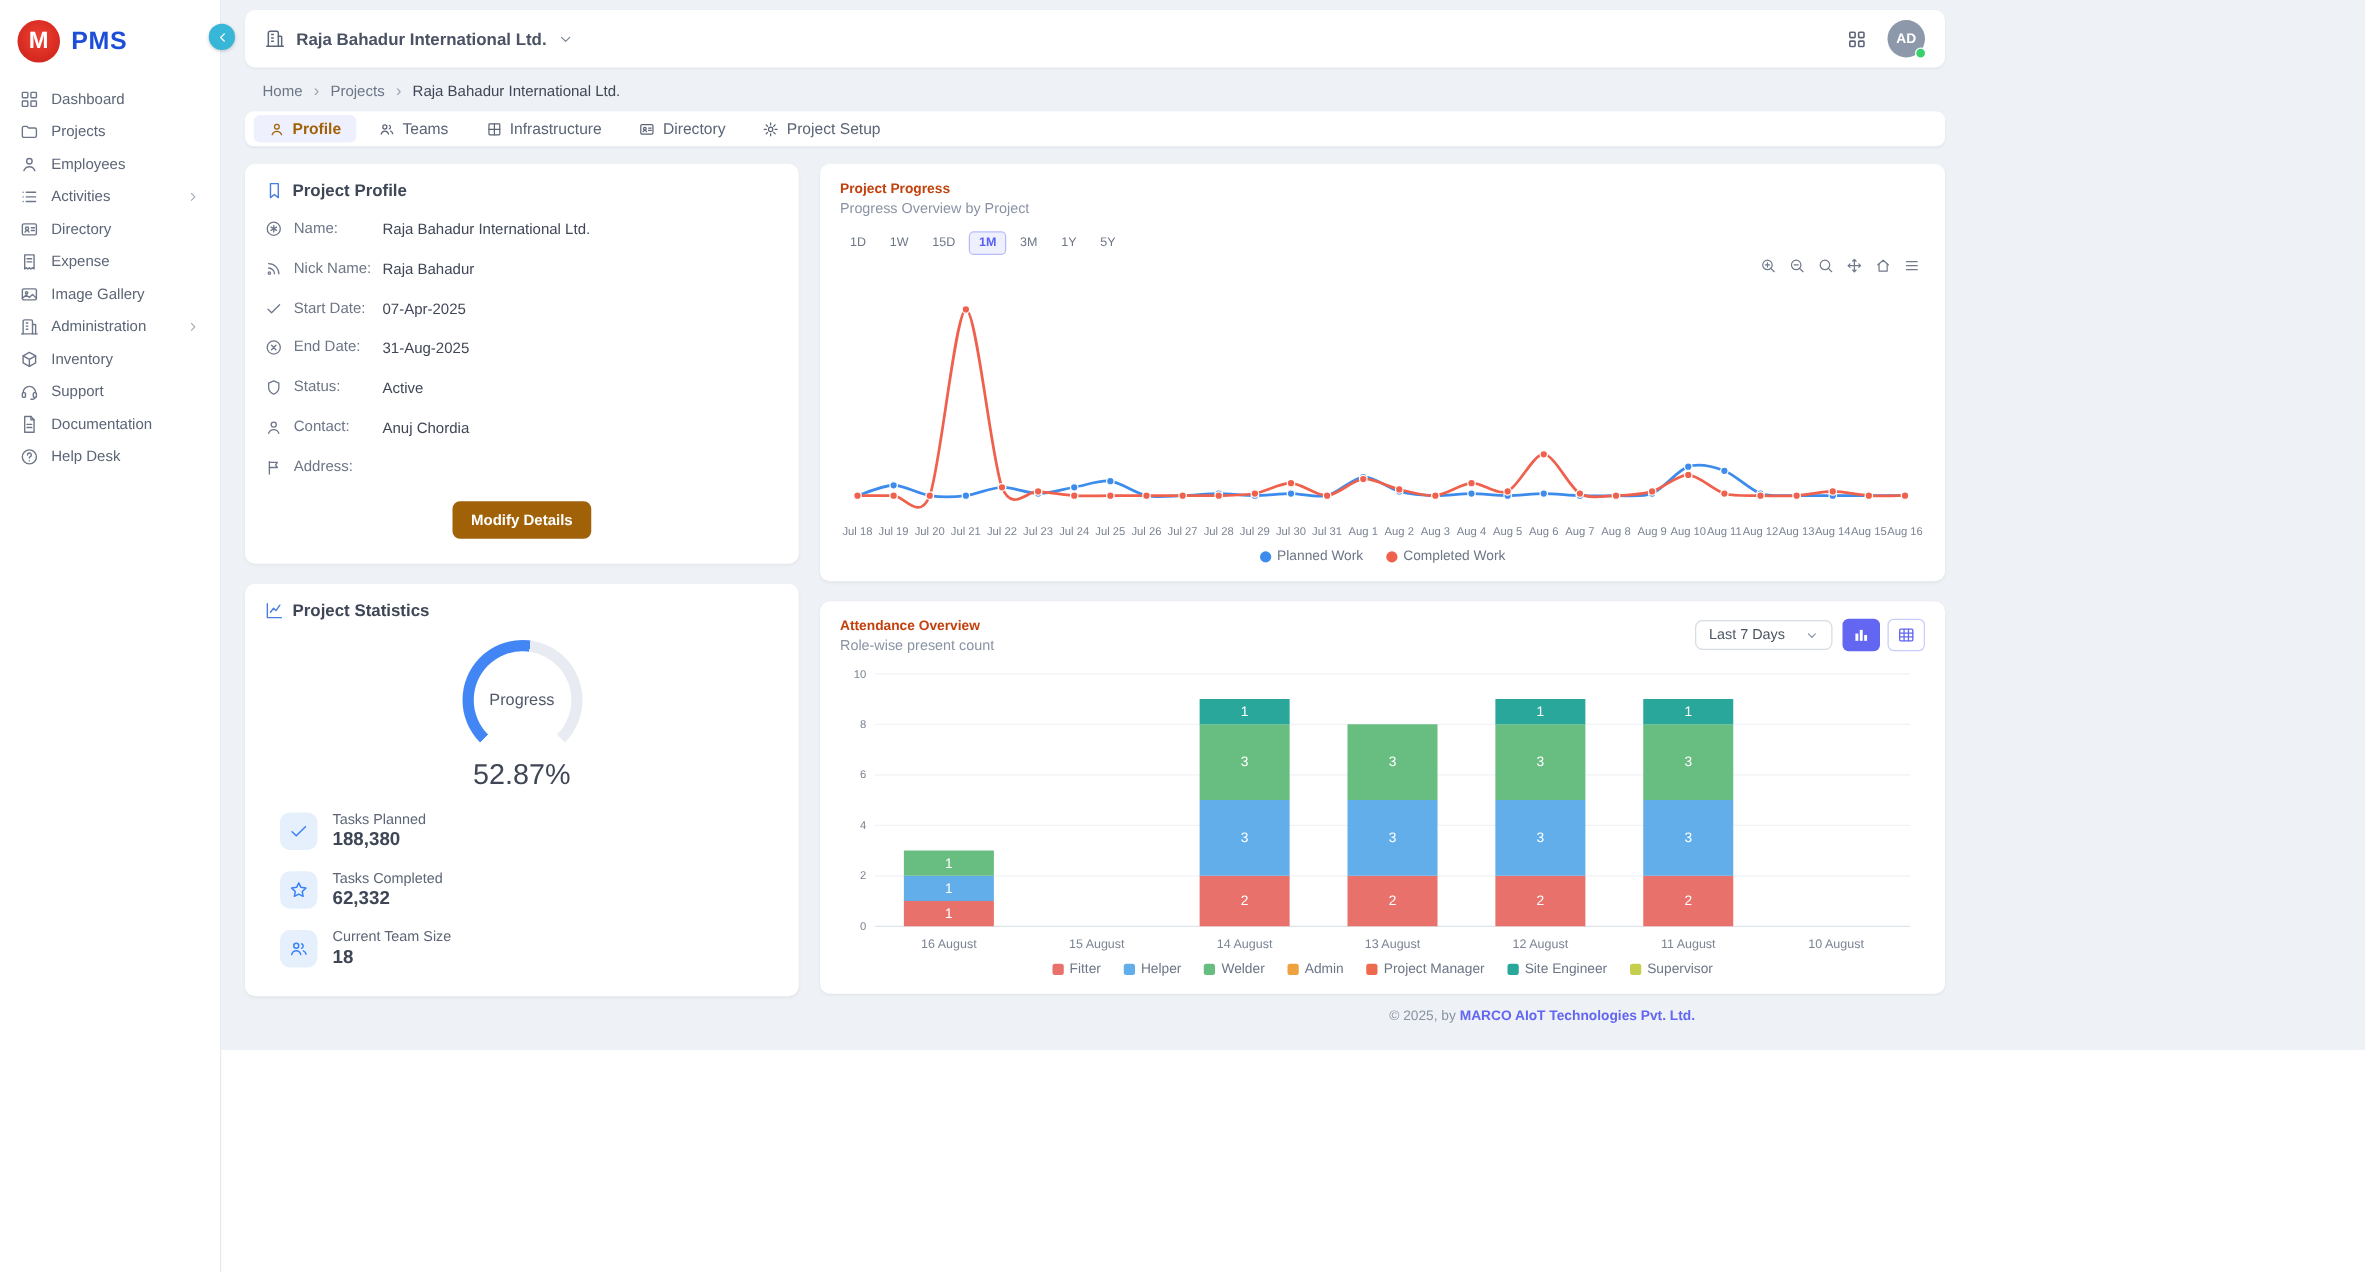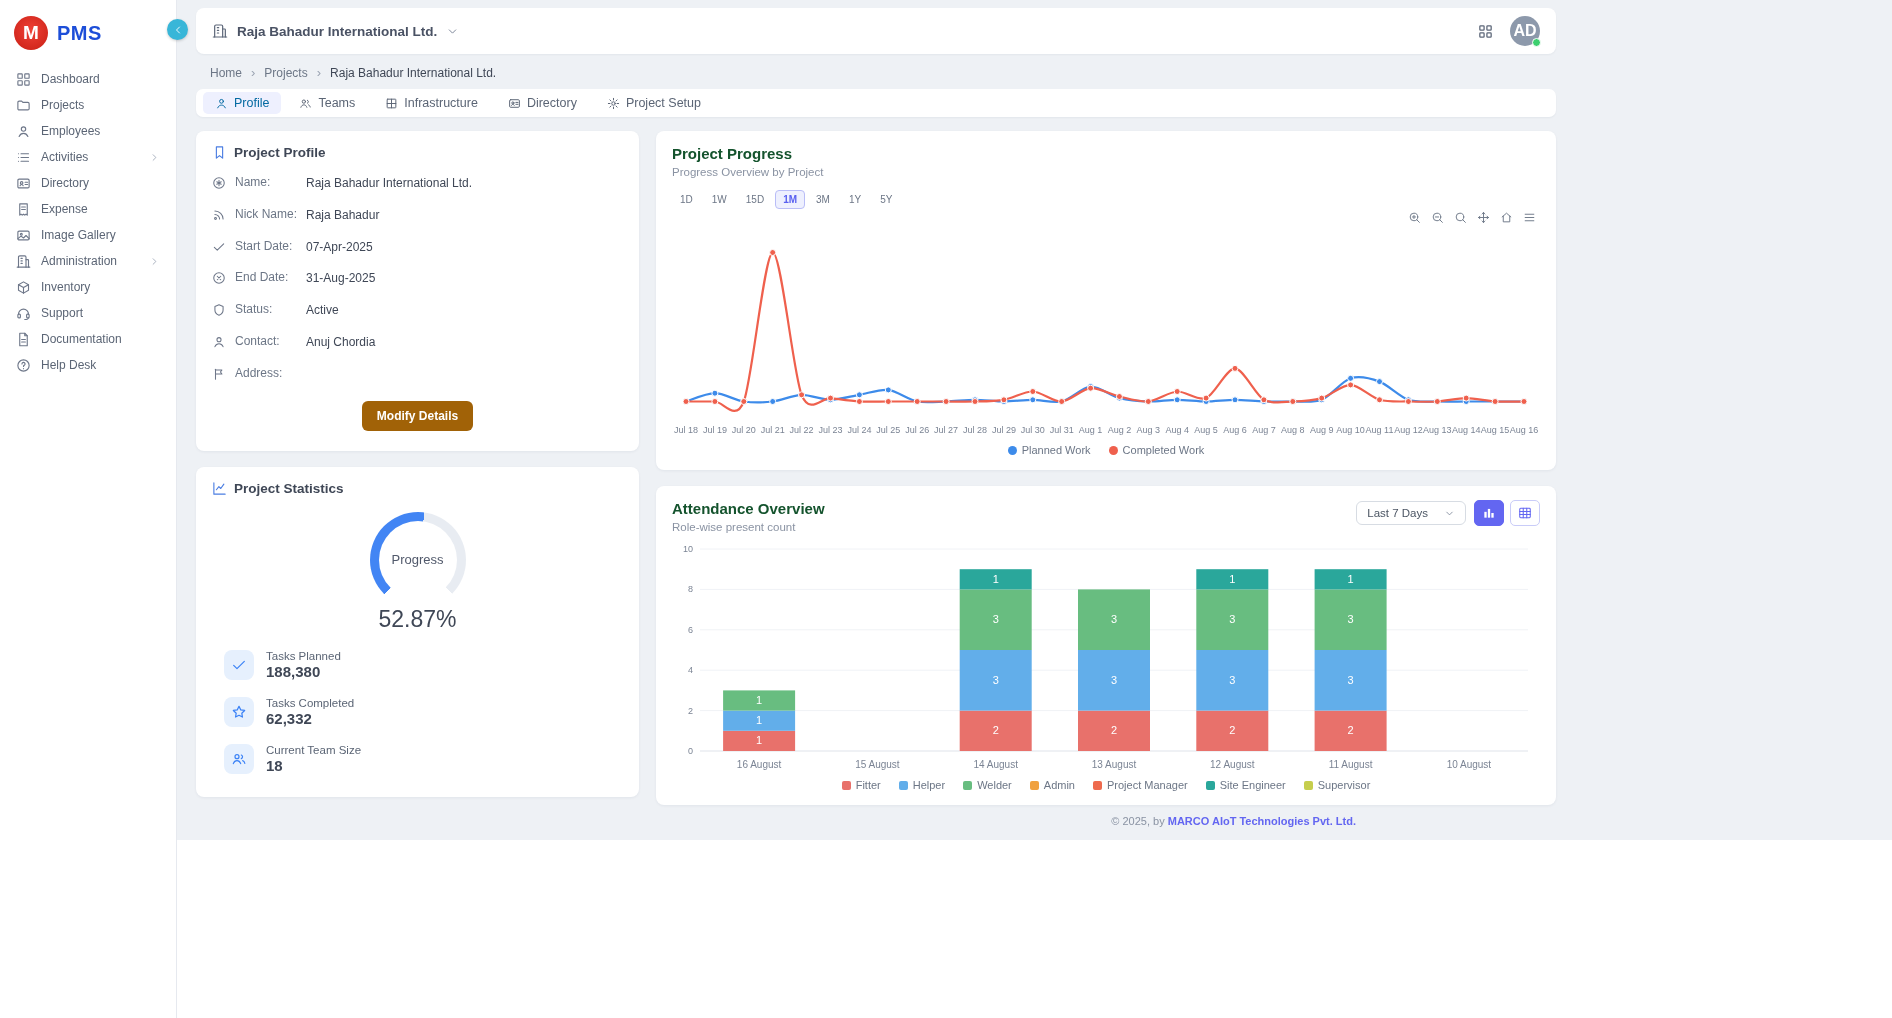--- a/index.html
+++ b/index.html
@@ -21,32 +21,32 @@
 .content{width:1360px;margin-left:19px}
 .ic{fill:none;stroke:currentColor;stroke-width:1.8;stroke-linecap:round;stroke-linejoin:round}
 
 .topbar{height:46px;background:#fff;border-radius:8px;margin-top:8px;display:flex;align-items:center;padding:0 16px;box-shadow:0 1px 2px rgba(20,30,60,.05)}
 .company{display:flex;align-items:center;gap:9px;font-size:13.5px;font-weight:600;color:#4a5264;cursor:pointer}
 .company .ic{width:16px;height:16px;color:#5c6678}
 .company .chev{width:13px;height:13px;color:#7c8698}
 .topbar-right{margin-left:auto;display:flex;align-items:center;gap:16px}
 .apps-btn{cursor:pointer;display:flex}
 .apps-btn .ic{width:17px;height:17px;color:#5c6678}
-.avatar{width:30px;height:30px;border-radius:50%;background:#8d99ab;color:#fff;font-size:16px;font-weight:600;display:flex;align-items:center;justify-content:center;position:relative;cursor:pointer}
+.avatar{width:30px;height:30px;border-radius:50%;background:#8d99ab;color:#fff;font-size:11px;font-weight:600;display:flex;align-items:center;justify-content:center;position:relative;cursor:pointer}
 .avatar .dot{position:absolute;right:-1px;bottom:-1px;width:9px;height:9px;border-radius:50%;background:#3ccf6e;border:1.5px solid #fff}
 
 .breadcrumb{display:flex;align-items:center;gap:9px;font-size:12px;color:#6c7686;margin:11px 0 9px 14px}
 .breadcrumb .sep{color:#9aa3b2;font-size:13px}
 .breadcrumb .crumb{cursor:pointer}
 .breadcrumb .crumb.last{color:#3f4756}
 
 .tabsbar{background:#fff;border-radius:7px;display:flex;align-items:center;padding:3px 7px;gap:6px;box-shadow:0 1px 2px rgba(20,30,60,.05);height:28px}
 .tab{display:flex;align-items:center;gap:6px;font-size:12.5px;color:#5b6575;padding:4px 12px;border-radius:5px;cursor:pointer}
 .tab .ic{width:13px;height:13px}
-.tab.active{color:#0369a1;font-weight:400;background:#eef0fe}
+.tab.active{color:#a16207;font-weight:700;background:#eef0fe}
 
 .grid{display:flex;gap:17px;margin-top:14px;align-items:flex-start}
 .col-left{width:443px;display:flex;flex-direction:column;gap:16px;flex-shrink:0}
 .col-right{flex:1;display:flex;flex-direction:column;gap:16px;min-width:0}
 .card{background:#fff;border-radius:8px;box-shadow:0 1px 3px rgba(25,35,60,.06);padding:14px 16px}
 .card-title{display:flex;align-items:center;gap:7px;font-size:13.5px;font-weight:700;color:#3f4756}
 .card-title .ic{width:15px;height:15px;color:#4a7de2}
 
 .field-row{display:flex;gap:9px;font-size:12px;margin-top:15px;align-items:flex-start}
 .field-row .ic{width:14px;height:14px;color:#6e7789;flex-shrink:0;margin-top:1px}
@@ -60,21 +60,21 @@
 .donut-label{position:absolute;inset:0;display:flex;align-items:center;justify-content:center;font-size:13px;color:#51596b;z-index:1}
 .progress-value{font-size:23px;color:#3f4756;margin-top:-2px}
 .stat-list{margin-top:6px}
 .stat-row{display:flex;align-items:flex-end;gap:12px;margin-top:17px;padding:0 12px}
 .stat-ic{width:30px;height:30px;border-radius:8px;background:#e6f0fd;color:#3b82f6;display:flex;align-items:center;justify-content:center;flex-shrink:0}
 .stat-ic .ic{width:16px;height:16px}
 .stat-label{font-size:11.5px;color:#5b6575}
 .stat-value{font-size:15px;font-weight:700;color:#3f4756;margin-top:1px}
 .stats-card{min-height:330px}
 
-.chart-title{font-size:15px;font-weight:700;color:#14532d}
+.chart-title{font-size:11px;font-weight:700;color:#c2410c}
 .chart-sub{font-size:11.5px;color:#8a93a3;margin-top:4px}
 .ranges{display:flex;gap:3px;margin-top:12px}
 .range-btn{font-size:10px;color:#6c7686;padding:3px 7px;border-radius:4px;border:1px solid transparent;background:none;cursor:pointer;font-family:inherit}
 .range-btn.active{color:#5a61f0;border-color:#b9bdf7;background:#eef0fe;font-weight:700}
 .chart-toolbar{display:flex;gap:10px;justify-content:flex-end;padding-right:4px;margin-top:2px}
 .chart-toolbar .ic{width:13px;height:13px;color:#707a8a;cursor:pointer}
 #lineChart{width:866px;height:212px;margin-top:2px;display:block}
 .chart-legend{display:flex;justify-content:center;gap:18px;font-size:11px;color:#6c7686;margin-top:6px;align-items:center}
 .legend-item{display:flex;align-items:center;cursor:pointer}
 .legend-dot{width:9px;height:9px;border-radius:50%;display:inline-block;margin-right:5px}

